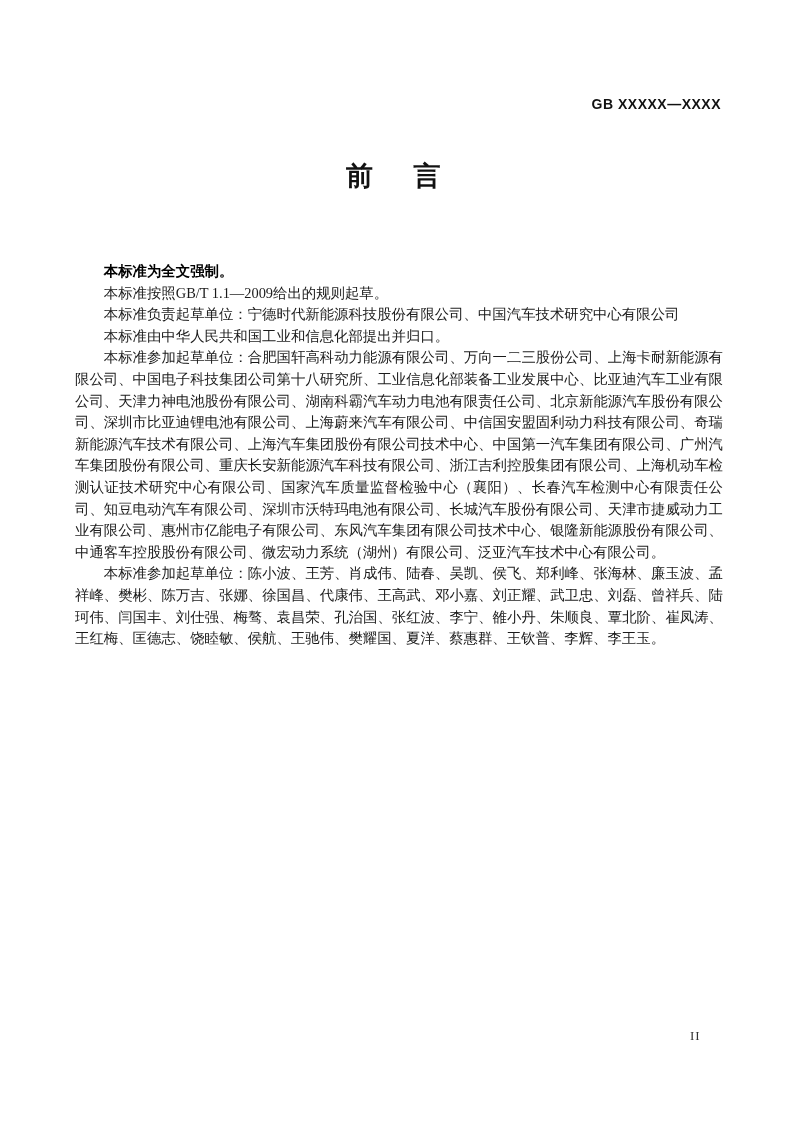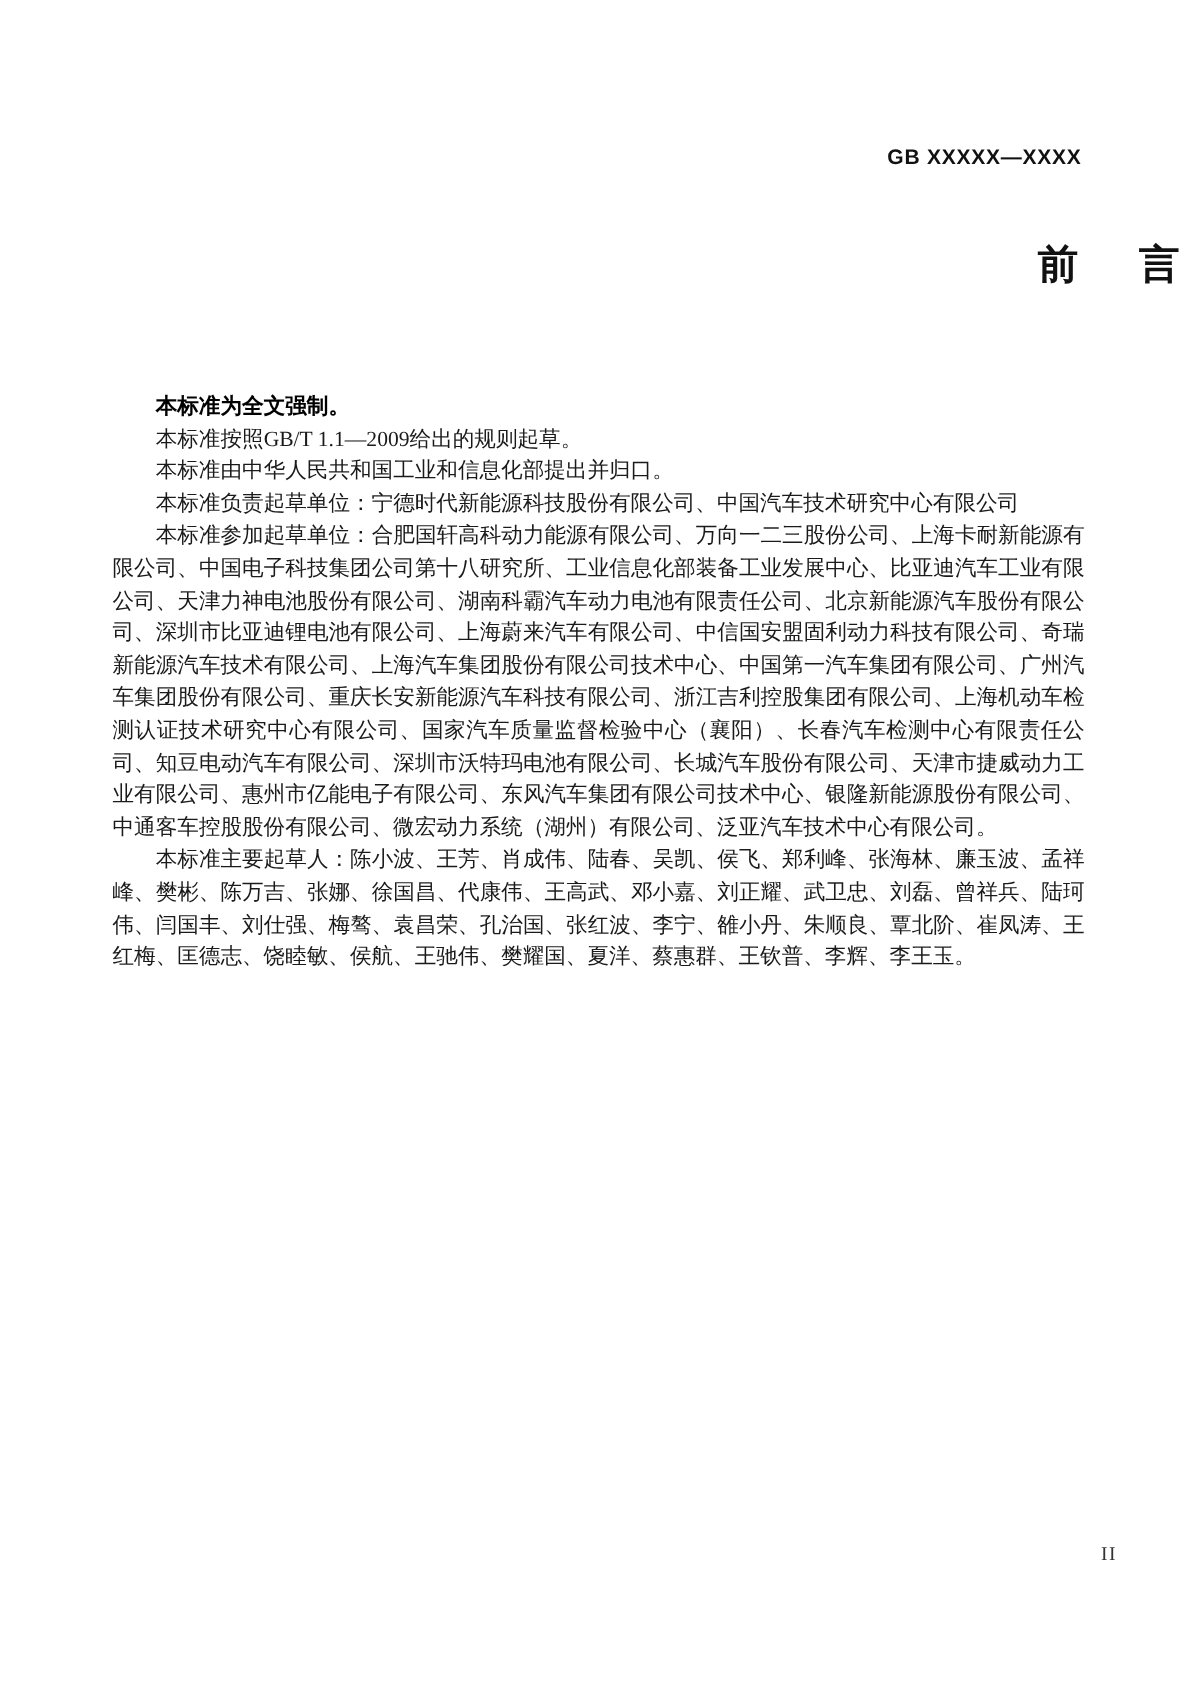--- a/index.html
+++ b/index.html
@@ -26,21 +26,21 @@
     letter-spacing: 0.5px;
     color: #111;
     white-space: pre;
     text-align: right;
   }
   .doc-title {
     position: absolute;
     top: 158px;
     left: 0;
     width: 100%;
-    text-align: right;
+    text-align: center;
     font-family: "Liberation Sans", "DejaVu Sans", sans-serif;
     font-weight: bold;
     font-size: 27px;
     letter-spacing: 0.25em;
     color: #111;
   }
   .content {
     position: absolute;
     top: 243px;
     left: 75px;
@@ -61,36 +61,35 @@
     color: #000;
     margin-top: 18px;
   }
   .page-number {
     position: absolute;
     top: 1028px;
     left: 690px;
     font-size: 13px;
     color: #333;
     letter-spacing: 1px;
-    margin-left: 44px;
   }
 </style>
 </head>
 <body>
 
 <div class="page">
 
   <div class="header-right">GB XXXXX—XXXX</div>
 
   <div class="doc-title">前　言</div>
 
   <div class="content">
     <p class="strong">本标准为全文强制。</p>
     <p>本标准按照GB/T 1.1—2009给出的规则起草。</p>
+    <p>本标准负责起草单位：宁德时代新能源科技股份有限公司、中国汽车技术研究中心有限公司</p>
     <p>本标准由中华人民共和国工业和信息化部提出并归口。</p>
-    <p>本标准负责起草单位：宁德时代新能源科技股份有限公司、中国汽车技术研究中心有限公司</p>
     <p>本标准参加起草单位：合肥国轩高科动力能源有限公司、万向一二三股份公司、上海卡耐新能源有限公司、中国电子科技集团公司第十八研究所、工业信息化部装备工业发展中心、比亚迪汽车工业有限公司、天津力神电池股份有限公司、湖南科霸汽车动力电池有限责任公司、北京新能源汽车股份有限公司、深圳市比亚迪锂电池有限公司、上海蔚来汽车有限公司、中信国安盟固利动力科技有限公司、奇瑞新能源汽车技术有限公司、上海汽车集团股份有限公司技术中心、中国第一汽车集团有限公司、广州汽车集团股份有限公司、重庆长安新能源汽车科技有限公司、浙江吉利控股集团有限公司、上海机动车检测认证技术研究中心有限公司、国家汽车质量监督检验中心（襄阳）、长春汽车检测中心有限责任公司、知豆电动汽车有限公司、深圳市沃特玛电池有限公司、长城汽车股份有限公司、天津市捷威动力工业有限公司、惠州市亿能电子有限公司、东风汽车集团有限公司技术中心、银隆新能源股份有限公司、中通客车控股股份有限公司、微宏动力系统（湖州）有限公司、泛亚汽车技术中心有限公司。</p>
-    <p>本标准主要起草人：陈小波、王芳、肖成伟、陆春、吴凯、侯飞、郑利峰、张海林、廉玉波、孟祥峰、樊彬、陈万吉、张娜、徐国昌、代康伟、王高武、邓小嘉、刘正耀、武卫忠、刘磊、曾祥兵、陆珂伟、闫国丰、刘仕强、梅骜、袁昌荣、孔治国、张红波、李宁、雒小丹、朱顺良、覃北阶、崔凤涛、王红梅、匡德志、饶睦敏、侯航、王驰伟、樊耀国、夏洋、蔡惠群、王钦普、李辉、李王玉。</p>
+    <p>本标准参加起草单位：陈小波、王芳、肖成伟、陆春、吴凯、侯飞、郑利峰、张海林、廉玉波、孟祥峰、樊彬、陈万吉、张娜、徐国昌、代康伟、王高武、邓小嘉、刘正耀、武卫忠、刘磊、曾祥兵、陆珂伟、闫国丰、刘仕强、梅骜、袁昌荣、孔治国、张红波、李宁、雒小丹、朱顺良、覃北阶、崔凤涛、王红梅、匡德志、饶睦敏、侯航、王驰伟、樊耀国、夏洋、蔡惠群、王钦普、李辉、李王玉。</p>
   </div>
 
   <div class="page-number">II</div>
 
 </div>
 
 </body></html>

